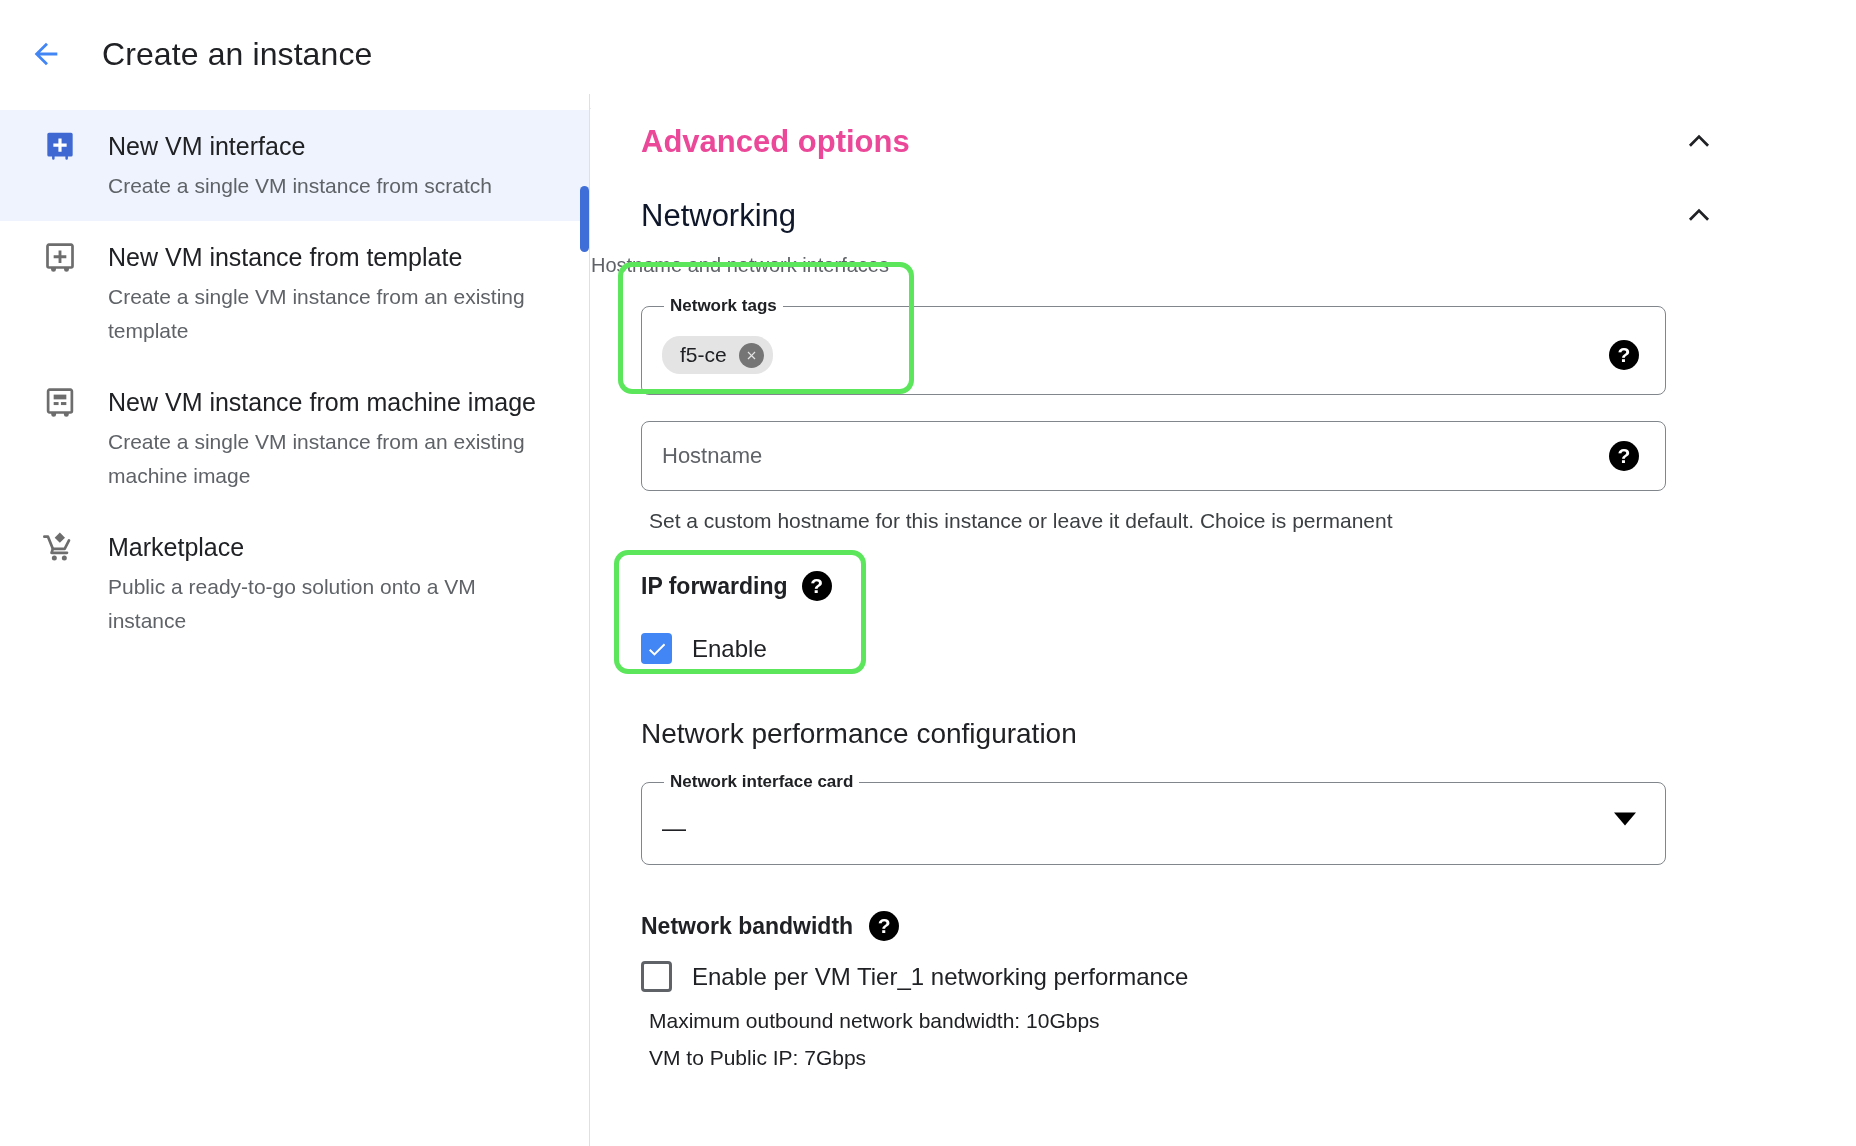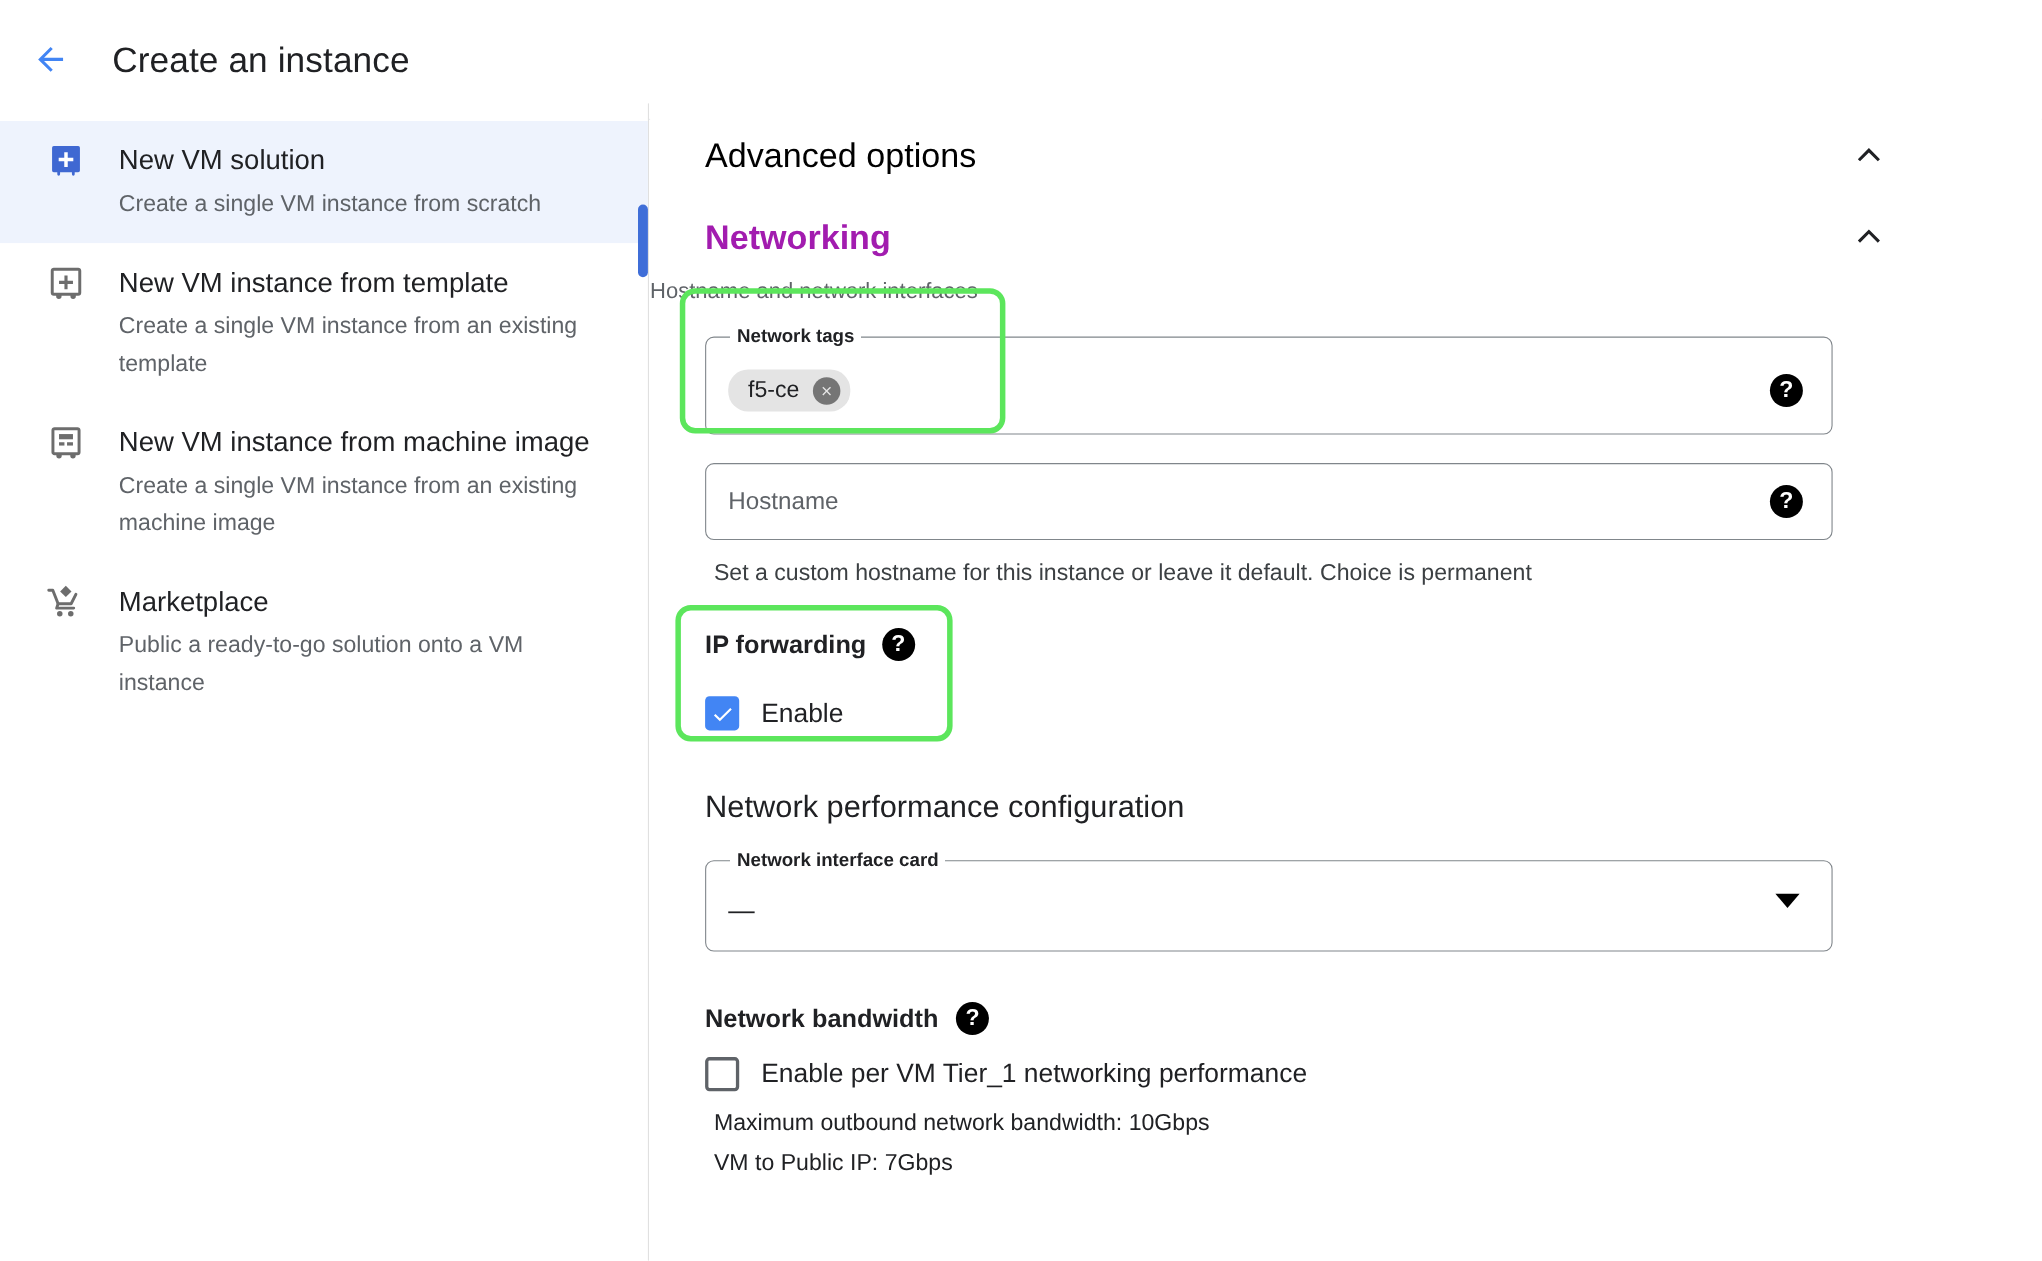--- a/index.html
+++ b/index.html
@@ -104,27 +104,27 @@
     display: flex;
     align-items: center;
     justify-content: space-between;
     padding: 0 140px 0 50px;
     cursor: pointer;
   }
   .section-head.adv { margin-top: 22px; height: 52px; }
   .section-head.net { margin-top: 22px; height: 52px; }
   .h-adv {
     font-size: 31px;
-    font-weight: 400;
-    color: #000000;
+    font-weight: 700;
+    color: #ec4899;
   }
   .h-net {
     font-size: 31px;
-    font-weight: 700;
-    color: #a21caf;
+    font-weight: 400;
+    color: #0f172a;
   }
   .chev {
     position: absolute;
     right: 140px;
   }
   .subtle {
     font-size: 20px;
     color: #5f6368;
     margin-top: 10px;
     line-height: 26px;
@@ -327,21 +327,21 @@
 <div class="sidebar">
 
   <div class="side-item selected">
     <div class="ico">
       <svg width="38" height="38" viewBox="0 0 24 24">
         <path d="M5 3h14a1 1 0 011 1v13a1 1 0 01-1 1h-2v1.2a.8.8 0 01-1.6 0V18H8.6v1.2a.8.8 0 01-1.6 0V18H5a1 1 0 01-1-1V4a1 1 0 011-1z" fill="#3f68d2"></path>
         <path d="M11 6.6h2v3.2h3.2v2H13v3.2h-2v-3.2H7.8v-2H11z" fill="#fff"></path>
       </svg>
     </div>
     <div class="txt">
-      <div class="side-title">New VM solution</div>
+      <div class="side-title">New VM interface</div>
       <div class="side-desc">Create a single VM instance from scratch</div>
     </div>
     <div class="scroll-indicator"></div>
   </div>
 
   <div class="side-item">
     <div class="ico">
       <svg width="38" height="38" viewBox="0 0 24 24">
         <path d="M5 3.6h14a.9.9 0 01.9.9v12.6a.9.9 0 01-.9.9h-2.2v1.2a.7.7 0 01-1.4 0V18H8.6v1.2a.7.7 0 01-1.4 0V18H5a.9.9 0 01-.9-.9V4.5A.9.9 0 015 3.6z" fill="none" stroke="#6d6d6d" stroke-width="1.7"></path>
         <path d="M11.1 7.2h1.8v3.1H16v1.8h-3.1v3.1h-1.8v-3.1H8v-1.8h3.1z" fill="#6d6d6d"></path>

